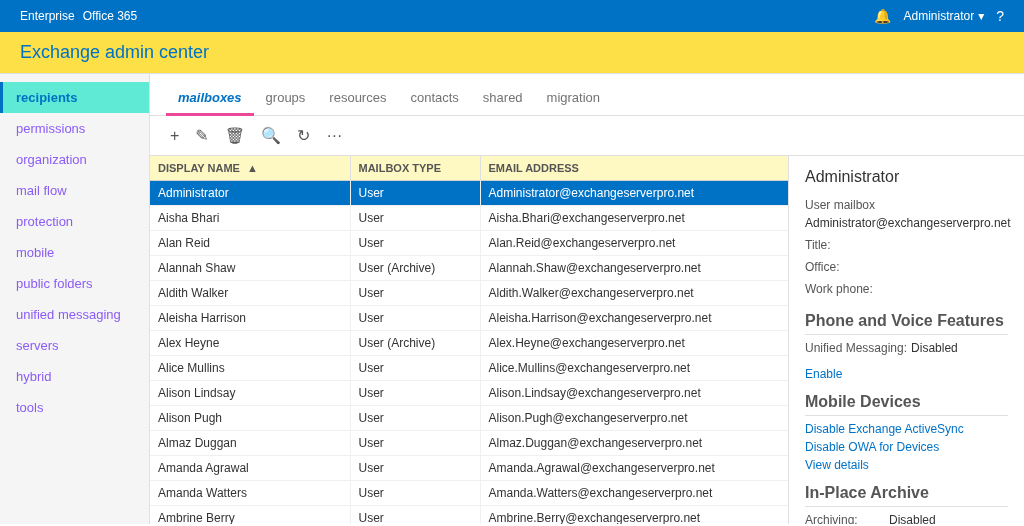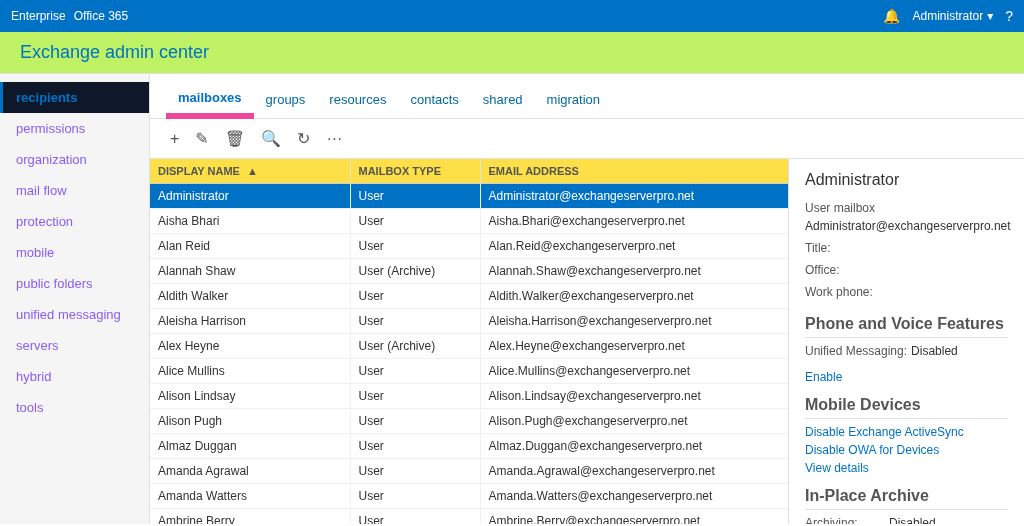--- a/index.html
+++ b/index.html
@@ -5,33 +5,33 @@
     * { box-sizing: border-box; margin: 0; padding: 0; }
     body { font-family: 'Segoe UI', Tahoma, Geneva, Verdana, sans-serif; font-size: 13px; color: #333; background: #fff; }
 
     
     .top-bar {
       background: #0072c6;
       color: #fff;
       height: 32px;
       display: flex;
       align-items: center;
-      padding: 0 11px;
+      padding: 0 20px;
       justify-content: space-between;
     }
     .top-bar-left { display: flex; align-items: center; gap: 8px; font-size: 12px; }
     .top-bar-left span { cursor: pointer; }
     .top-bar-right { display: flex; align-items: center; gap: 12px; font-size: 12px; }
     .top-bar-right .user-info { display: flex; align-items: center; gap: 4px; cursor: pointer; }
     .bell-icon { font-size: 14px; cursor: pointer; }
     .question-icon { font-size: 14px; cursor: pointer; }
 
     
     .app-title {
-      background: #bef264;
+      background: #fde047;
       padding: 10px 20px;
       font-size: 18px;
       font-weight: 300;
       color: #0072c6;
       border-bottom: 1px solid #e0e0e0;
     }
 
     
     .main-layout {
       display: flex;
@@ -46,21 +46,21 @@
       padding-top: 8px;
       flex-shrink: 0;
     }
     .sidebar-item {
       padding: 8px 16px;
       cursor: pointer;
       font-size: 13px;
       color: #8b5cf6;
     }
     .sidebar-item.active {
-      background: #0f172a;
+      background: #5eead4;
       color: #0072c6;
       border-left: 3px solid #0072c6;
       padding-left: 13px;
       font-weight: 600;
     }
 
     
     .content-area {
       flex: 1;
       display: flex;
@@ -74,28 +74,29 @@
       align-items: center;
       padding: 0 16px;
       border-bottom: 1px solid #e0e0e0;
       gap: 0;
       margin-top: 8px;
     }
     .tab {
       padding: 8px 12px;
       cursor: pointer;
       font-size: 13px;
-      color: #0369a1;
+      color: #737373;
       border-bottom: 3px solid transparent;
       margin-bottom: -1px;
     }
     .tab.active {
       color: #0072c6;
-      border-bottom: 6px solid #ec4899;
+      border-bottom: 3px solid #ec4899;
       font-weight: 600;
+      font-style: italic;
     }
 
     
     .toolbar {
       display: flex;
       align-items: center;
       padding: 8px 16px;
       gap: 8px;
       border-bottom: 1px solid #e0e0e0;
     }
@@ -120,21 +121,21 @@
       overflow-y: auto;
       border-right: 1px solid #e0e0e0;
     }
 
     table {
       width: 100%;
       border-collapse: collapse;
       font-size: 12px;
     }
     thead tr {
-      background: #fde047;
+      background: #fef9c3;
       border-bottom: 1px solid #d0d0d0;
     }
     thead th {
       text-align: left;
       padding: 6px 8px;
       font-weight: 600;
       font-size: 11px;
       color: #555;
       text-transform: uppercase;
       border-right: 1px solid #e0e0e0;

